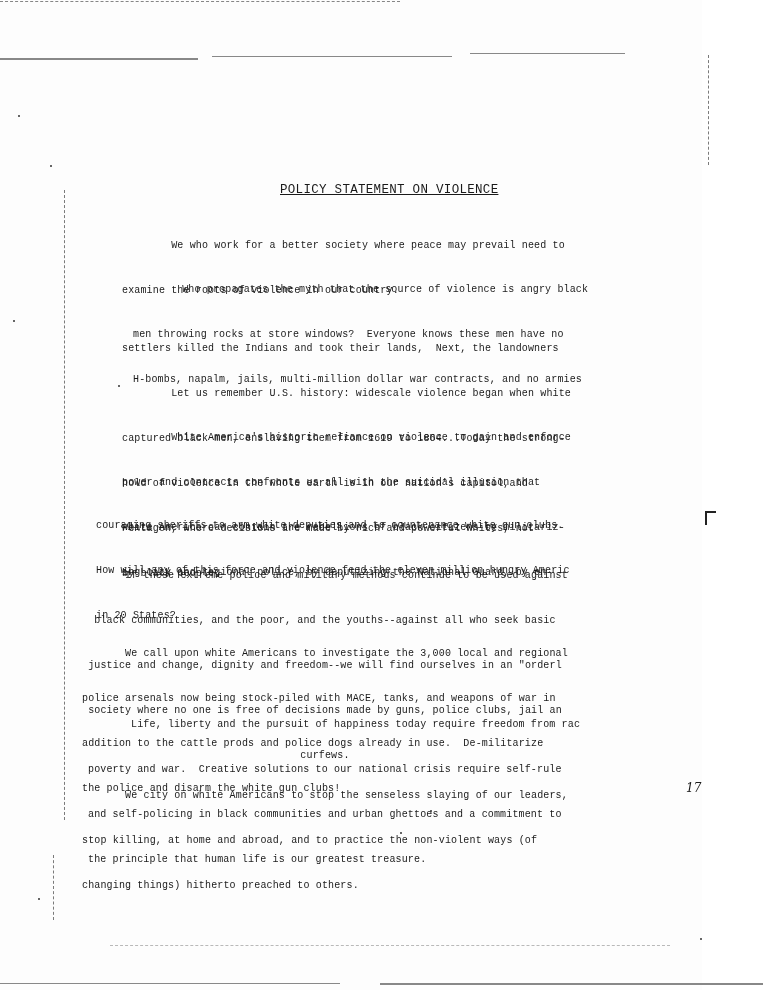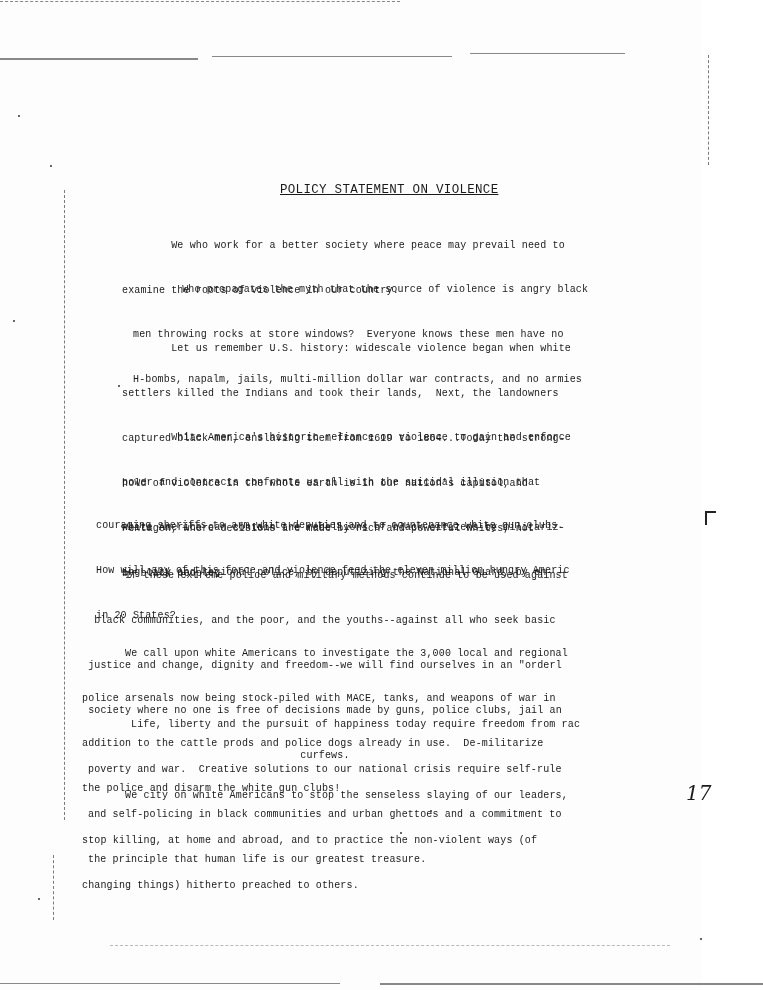--- a/index.html
+++ b/index.html
@@ -2,21 +2,21 @@
 <html><head>
 <meta charset="utf-8">
 <style>
   html, body { margin: 0; padding: 0; background: #ffffff; }
   body { width: 763px; height: 990px; position: relative; overflow: hidden; font-family: "Liberation Mono", "DejaVu Sans Mono", monospace; color: #1a1a1a; }
   .page { position: absolute; left: 0; top: 0; width: 702px; height: 990px; background: #fdfdfd; }
   .rule { position: absolute; height: 0; border-top: 1px dashed #555; opacity: 0.7; }
   .vrule { position: absolute; width: 0; border-left: 1px dashed #444; opacity: 0.7; }
   .title { position: absolute; left: 280px; top: 183px; font-size: 12.5px; text-decoration: underline; letter-spacing: 0.3px; }
   .para { position: absolute; font-size: 10px; line-height: 15px; white-space: pre; letter-spacing: 0.15px; }
-  .pagenum { position: absolute; left: 686px; top: 781px; font-size: 20px; font-style: italic; font-family: "DejaVu Serif", serif; }
+  .pagenum { position: absolute; left: 686px; top: 781px; font-size: 12px; font-style: italic; font-family: "DejaVu Serif", serif; }
   .bracket { position: absolute; left: 705px; top: 511px; width: 9px; height: 12px; border-top: 2px solid #222; border-left: 2px solid #222; }
   .speck { position: absolute; width: 2px; height: 2px; background: #333; border-radius: 1px; }
 </style>
 </head>
 <body>
 
 <div class="page">
 
   <div class="rule" style="left:0;top:1px;width:400px;"></div>
   <div class="rule" style="left:0;top:58px;width:198px;border-top-style:solid;border-top-width:2px;"></div>
@@ -36,22 +36,22 @@
     <div>examine the roots of violence in our country.</div>
   </div>
 
   <div class="para" style="left:122px;top:252px;margin-left:11px;">
     <div>        Who propagates the myth that the source of violence is angry black</div>
     <div>men throwing rocks at store windows?  Everyone knows these men have no</div>
     <div>H-bombs, napalm, jails, multi-million dollar war contracts, and no armies</div>
   </div>
 
   <div class="para" style="left:122px;top:311px;">
+    <div>settlers killed the Indians and took their lands,  Next, the landowners</div>
     <div>        Let us remember U.S. history: widescale violence began when white</div>
-    <div>settlers killed the Indians and took their lands,  Next, the landowners</div>
     <div>captured black men, enslaving them from 1619 to 1864...Today the strong-</div>
     <div>hold of violence in the whole earth is in our nation's capitol,and</div>
     <div>Pentagon, where decisions are made by rich and powerful whites, not</div>
     <div>by black people.</div>
   </div>
 
   <div class="para" style="left:122px;top:400px;">
     <div>        White America's historic reliance on violence to gain and enforce</div>
     <div>power and contracts confronts us all with the suicidal illusion that</div>
     <div>white America can contain the rebellions of black citizens by militariz-</div>

